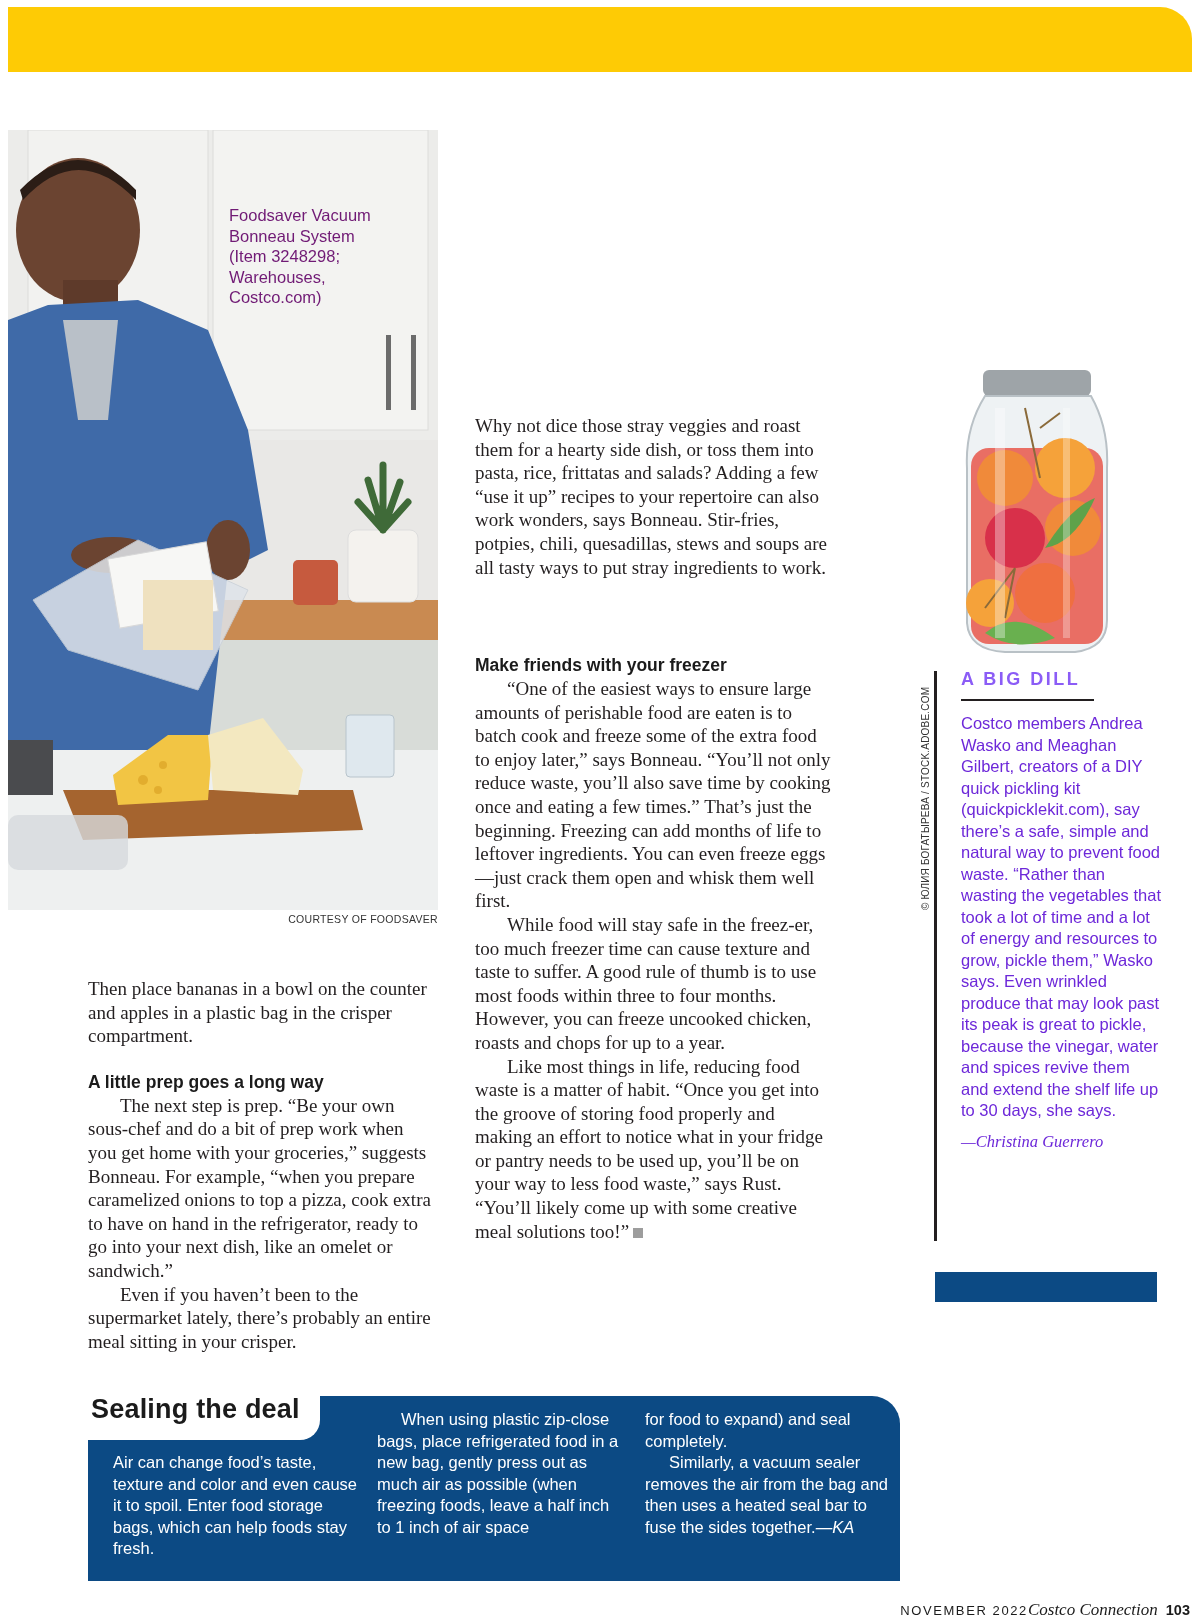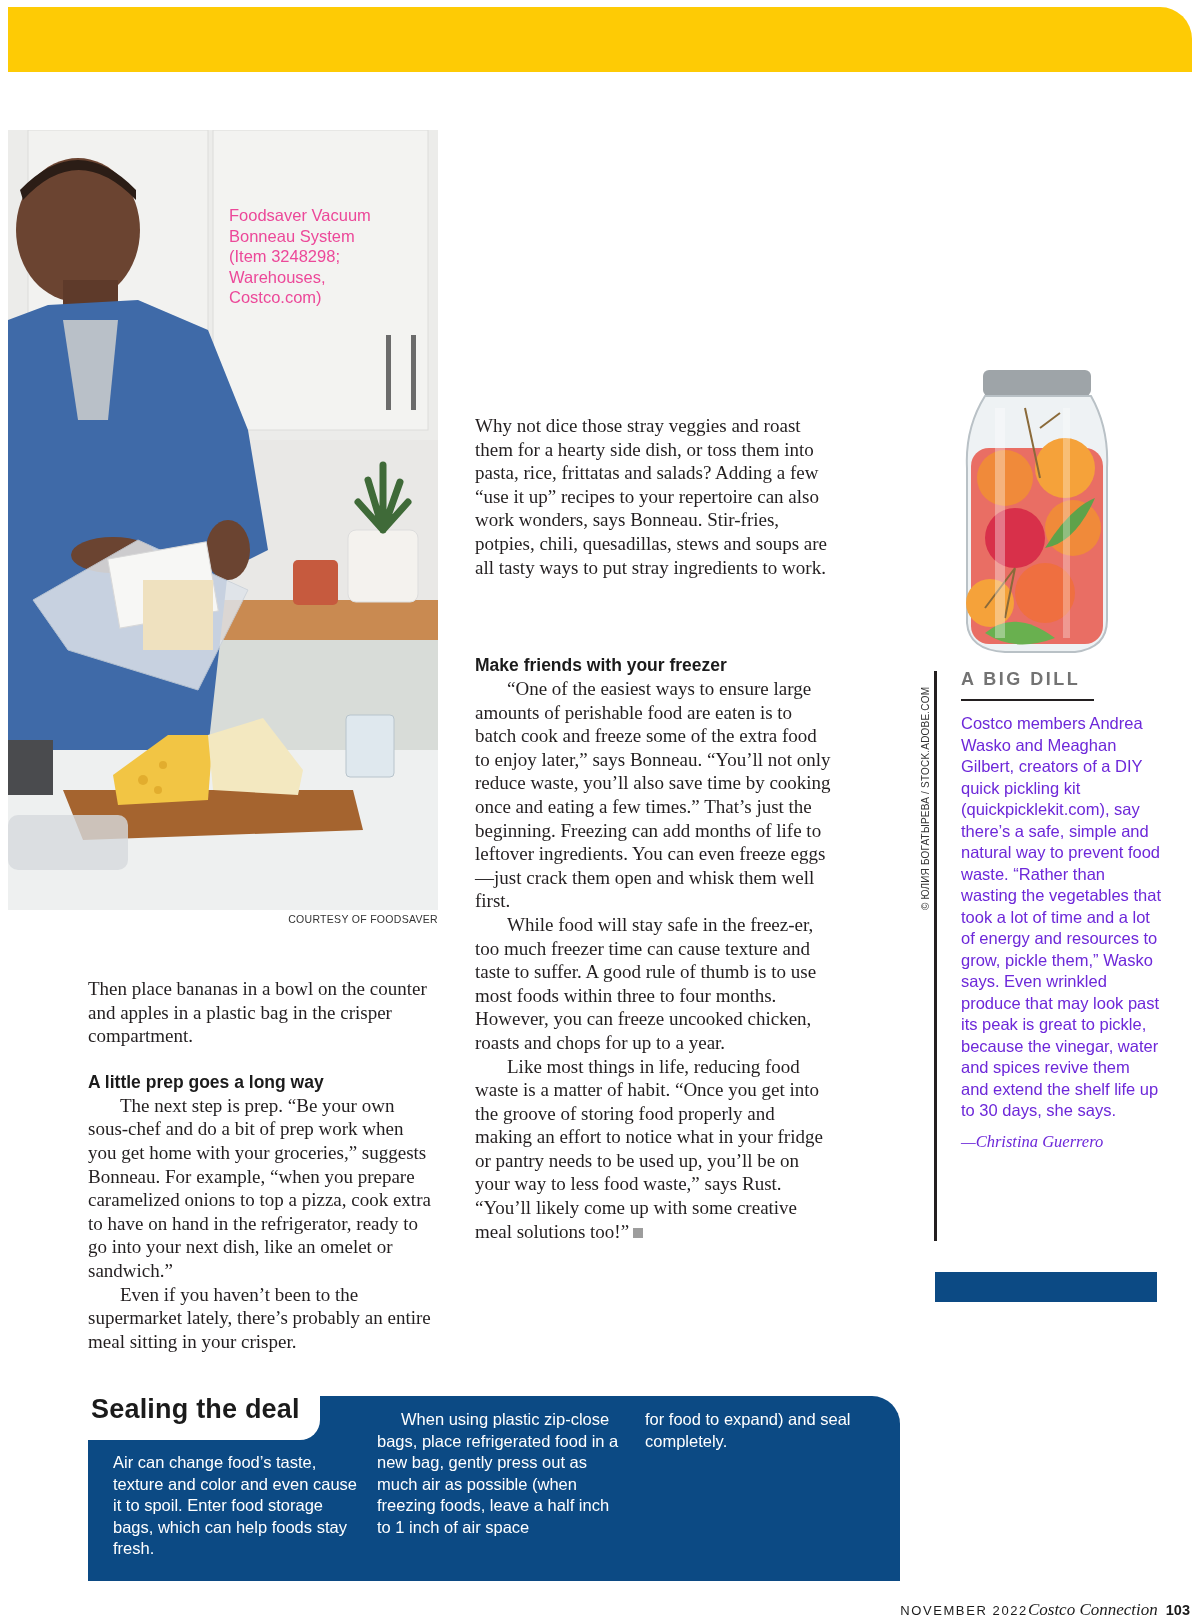--- a/index.html
+++ b/index.html
@@ -2,38 +2,38 @@
 <html><head>
 <meta charset="utf-8">
 <style>
   html, body { margin:0; padding:0; background:#ffffff; }
   body { width:1200px; height:1623px; position:relative; overflow:hidden; font-family:"DejaVu Serif", serif; color:#231f20; }
   .abs { position:absolute; }
   .yellow-bar { left:8px; top:7px; width:1184px; height:65px; background:#fecb05; border-top-right-radius:32px; }
   
   .photo { left:8px; top:130px; width:430px; height:780px; overflow:hidden; background:#e9e8e6; }
   .photo svg { display:block; }
-  .photo-caption { left:229px; top:205px; width:200px; font-family:"Liberation Sans", sans-serif; font-size:16.5px; line-height:20.5px; color:#ec4899; }
+  .photo-caption { left:229px; top:205px; width:200px; font-family:"Liberation Sans", sans-serif; font-size:16.5px; line-height:20.5px; color:#701a75; }
   .credit-photo { left:260px; top:913px; width:178px; text-align:right; font-family:"Liberation Sans", sans-serif; font-size:10.5px; letter-spacing:0.3px; color:#333; }
   
   .col { font-family:"Liberation Serif", serif; font-size:19px; line-height:23.6px; color:#231f20; }
   .col p { margin:0; }
   .col .indent { text-indent:32px; }
   .col h3 { margin:0; font-family:"Liberation Sans", sans-serif; font-weight:bold; font-size:17.5px; line-height:23px; color:#1b1b1b; }
   .col-left { left:88px; top:962px; width:345px;margin-top:15px; }
   .col-mid-top { left:475px; top:414px; width:360px; }
   .col-mid { left:475px; top:654px; width:360px; }
   .end-mark { display:inline-block; width:10px; height:10px; background:#9d9d9d; margin-left:4px; vertical-align:baseline; }
   
   .jar { left:945px; top:368px; width:180px; height:290px; }
   
   .vcredit { left:918px; top:672px; width:16px; height:240px; }
   .vcredit span { position:absolute; left:0; top:0; transform-origin:left top; transform:translate(2px,238px) rotate(-90deg); white-space:nowrap; font-family:"Liberation Sans", sans-serif; font-size:10px; letter-spacing:0.2px; color:#333; }
   .side-rule { left:934px; top:671px; width:3px; height:570px; background:#231f20; }
-  .side-title { left:961px; top:669px; font-family:"Liberation Sans", sans-serif; font-weight:bold; font-size:18px; letter-spacing:2.5px; color:#737373; }
+  .side-title { left:961px; top:669px; font-family:"Liberation Sans", sans-serif; font-weight:bold; font-size:18px; letter-spacing:2.5px; color:#8b5cf6; }
   .side-title-rule { left:961px; top:699px; width:133px; height:2px; background:#231f20; }
   .side-body { left:961px; top:713px; width:200px; font-family:"Liberation Sans", sans-serif; font-size:16.5px; line-height:21.5px; color:#6d28d9; }
   .side-body p { margin:0; }
   .side-sig { font-style:italic; margin-top:9px !important;font-family:Liberation Serif, serif; }
   .blue-strip { left:935px; top:1272px; width:222px; height:30px; background:#0c4a84; }
   
   .seal-box { left:88px; top:1396px; width:812px; height:185px; background:#0c4a84; border-top-right-radius:28px; }
   .seal-tab { left:80px; top:1388px; width:240px; height:52px; background:#ffffff; border-bottom-right-radius:20px; }
   .seal-title { left:91px; top:1394px; font-family:"Liberation Sans", sans-serif; font-weight:bold; font-size:27px; color:#1b1b1b; letter-spacing:0.2px; }
   .seal-col { font-family:"Liberation Sans", sans-serif; font-size:16.5px; line-height:21.6px; color:#ffffff; }
@@ -161,17 +161,18 @@
 <div class="abs seal-tab"></div>
 <div class="abs seal-title">Sealing the deal</div>
 <div class="abs seal-col seal-c1">
   <p>Air can change food’s taste, texture and color and even cause it to spoil. Enter food storage bags, which can help foods stay fresh.</p>
 </div>
 <div class="abs seal-col seal-c2">
   <p class="indent">When using plastic zip-close bags, place refrigerated food in a new bag, gently press out as much air as possible (when freezing foods, leave a half inch to 1 inch of air space</p>
 </div>
 <div class="abs seal-col seal-c3">
   <p>for food to expand) and seal completely.</p>
+  <p class="indent"><span>Similarly, a vacuum sealer removes the air from the bag and then uses a heated seal bar to fuse the sides together.</span><span class="kicker">—KA</span></p>
 </div>
 
 <div class="abs footer">
   <span class="month">NOVEMBER 2022</span><span class="mag">Costco Connection</span><span class="page">103</span>
 </div>
 
 </body></html>

